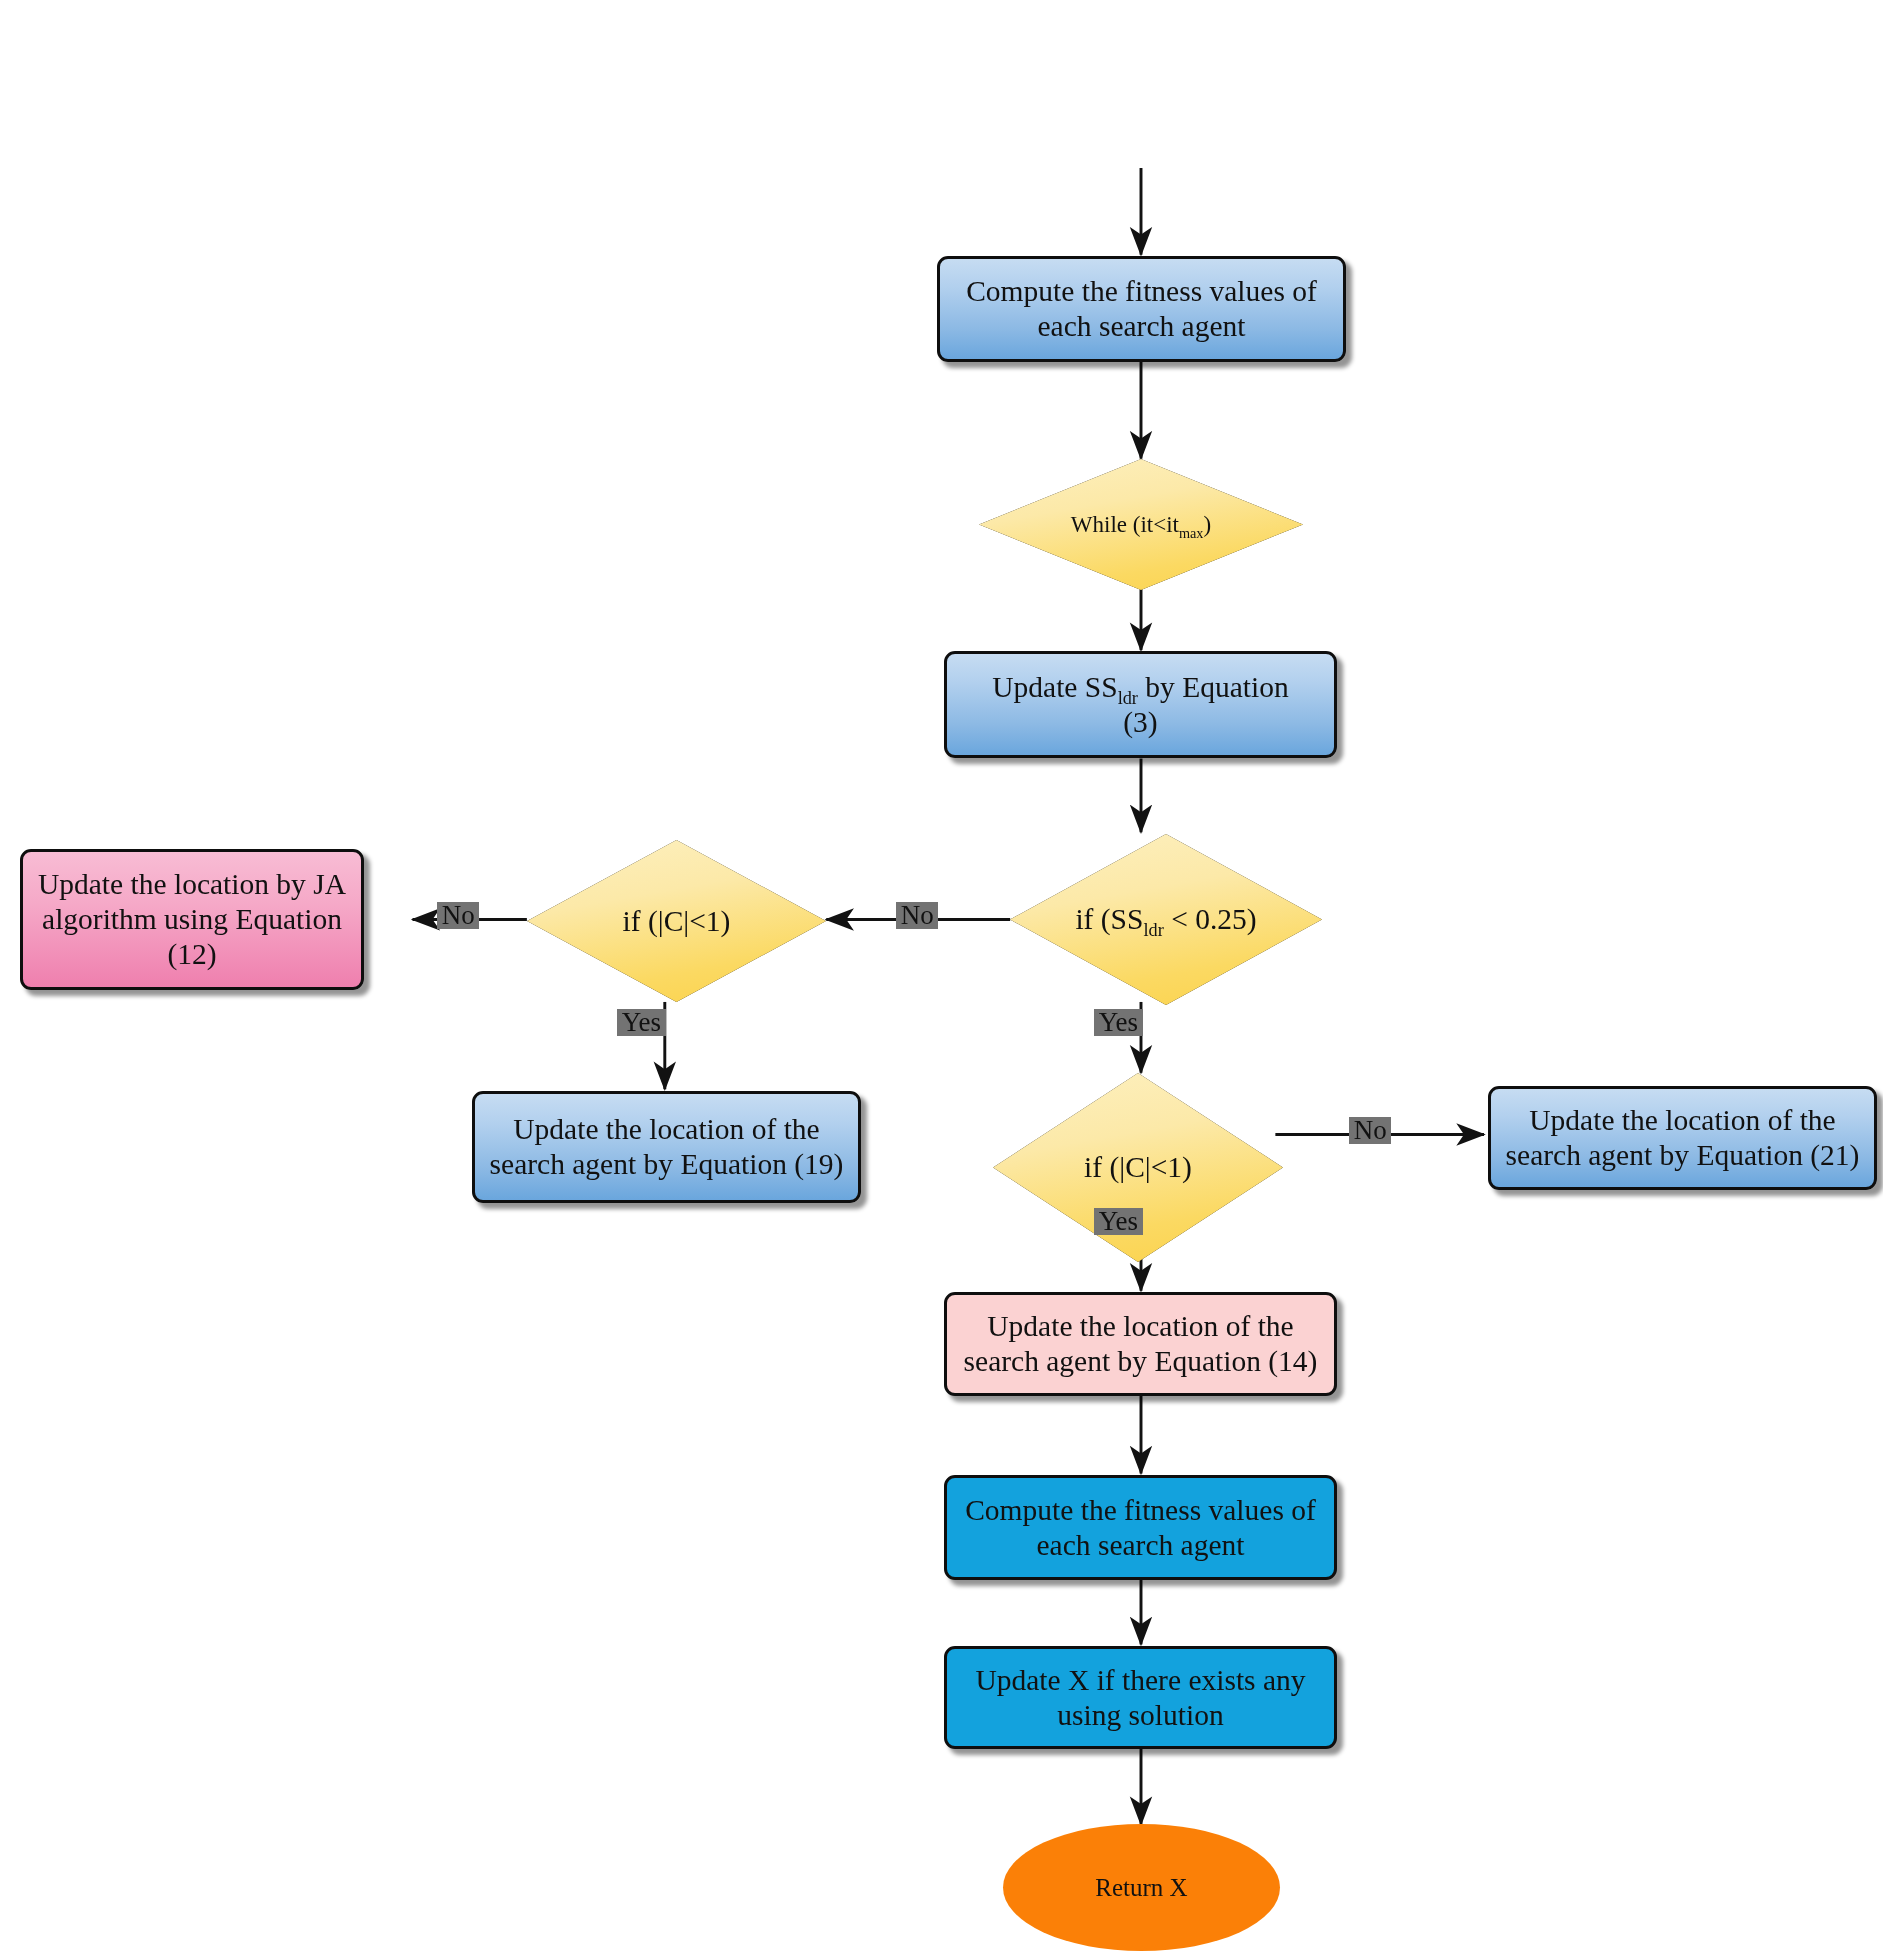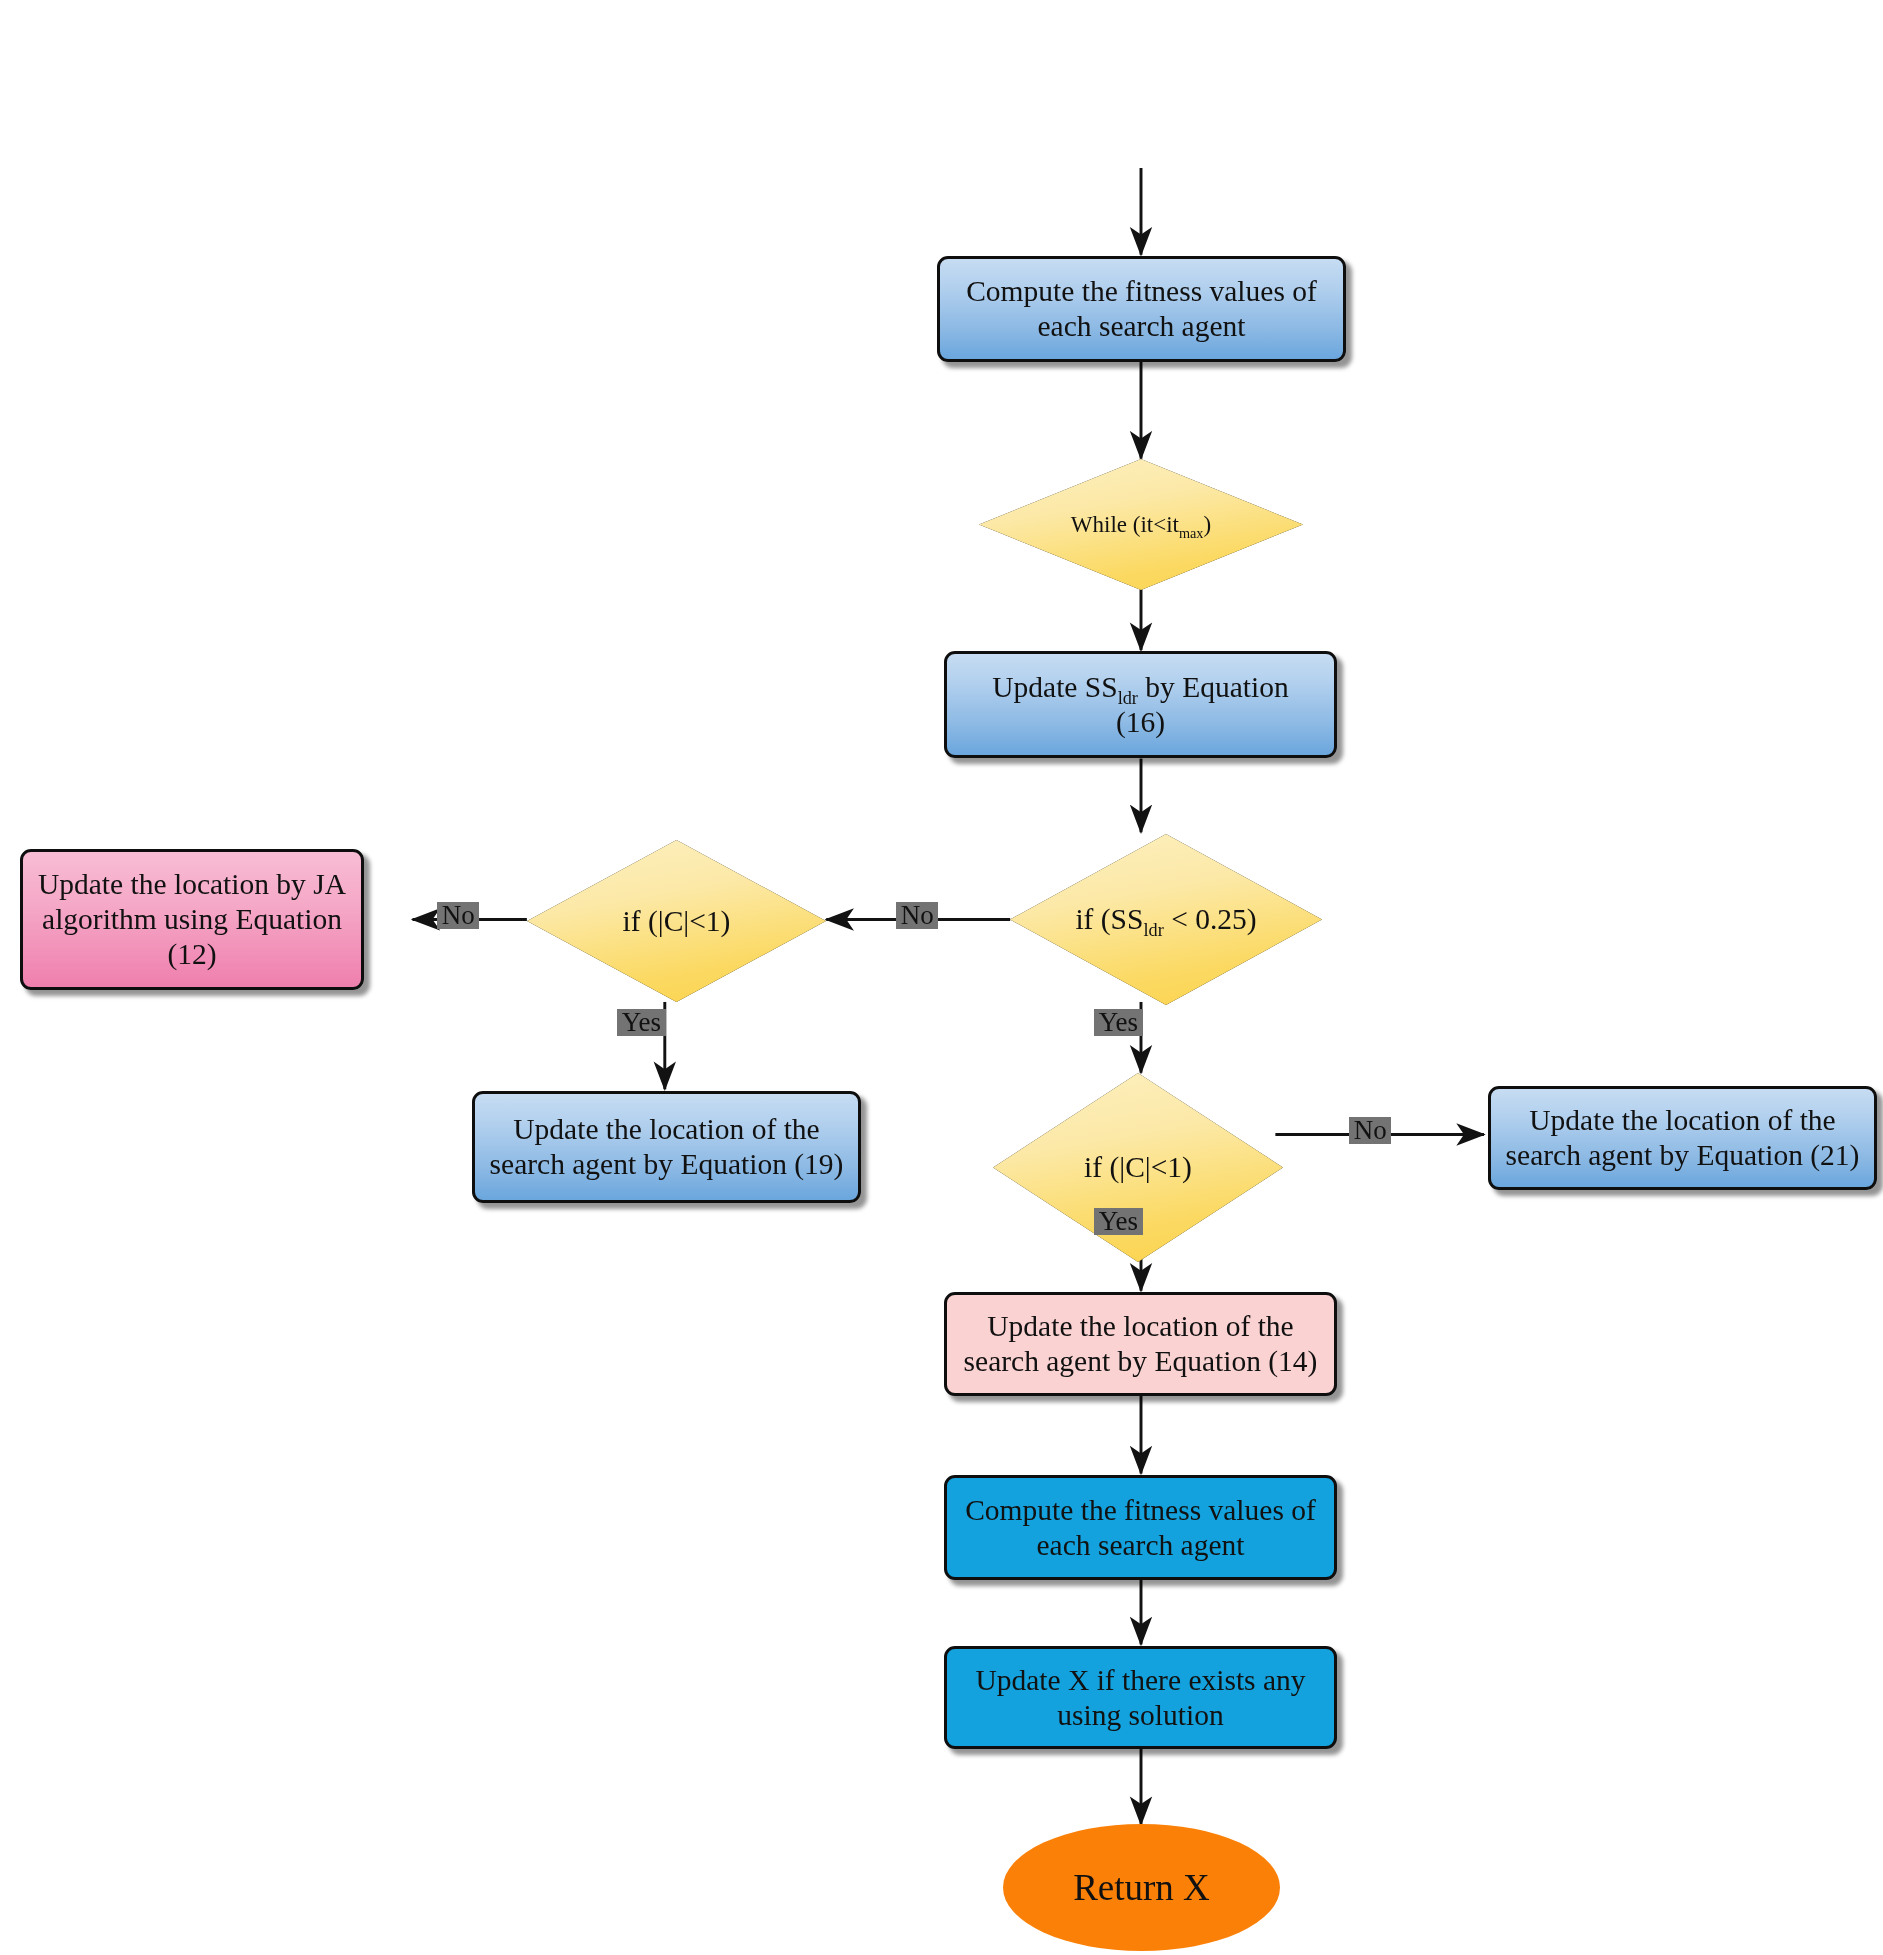--- a/index.html
+++ b/index.html
@@ -158,21 +158,21 @@
   </div>
 
   <div class="node diamond" style="left:979px;top:459px;width:324px;height:131px;font-size:23px;">
     <span class="dborder"></span>
     <span class="dshape"></span>
     <span class="txt"><span>While (it&lt;it</span><sub>max</sub><span>)</span></span>
   </div>
 
   <div class="node rect fill-blue-grad" style="left:944px;top:651px;width:393px;height:107px;font-size:29.5px;">
     <span class="txt"><span>Update SS</span><sub>ldr</sub><span> by Equation
-(16)</span></span>
+(3)</span></span>
   </div>
 
   <div class="node diamond" style="left:1010px;top:834px;width:312px;height:171px;font-size:29.5px;">
     <span class="dborder"></span>
     <span class="dshape"></span>
     <span class="txt"><span>if (SS</span><sub>ldr</sub><span> &lt; 0.25)</span></span>
   </div>
 
   <div class="node diamond" style="left:527px;top:840px;width:299px;height:162px;font-size:29.5px;">
     <span class="dborder"></span>
@@ -210,21 +210,21 @@
   <div class="node rect fill-blue-solid" style="left:944px;top:1475px;width:393px;height:105px;font-size:29.5px;">
     <span class="txt">Compute the fitness values of
 each search agent</span>
   </div>
 
   <div class="node rect fill-blue-solid" style="left:944px;top:1646px;width:393px;height:103px;font-size:29.5px;">
     <span class="txt">Update X if there exists any
 using solution</span>
   </div>
 
-  <div class="node ellipse ellipse-end" style="left:1003px;top:1824px;width:277px;height:127px;font-size:37px;">
+  <div class="node ellipse ellipse-end" style="left:1003px;top:1824px;width:277px;height:127px;font-size:25px;">
     <span class="txt">Return X</span>
   </div>
 
   <div class="edge-label" style="left:896px;top:902px;font-size:27px;">No</div>
 
   <div class="edge-label" style="left:1094px;top:1009px;font-size:27px;">Yes</div>
 
   <div class="edge-label" style="left:437px;top:902px;font-size:27px;">No</div>
 
   <div class="edge-label" style="left:617px;top:1009px;font-size:27px;">Yes</div>

